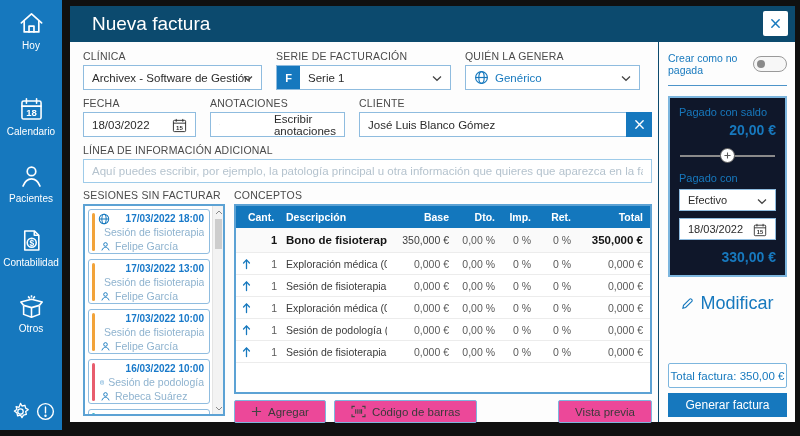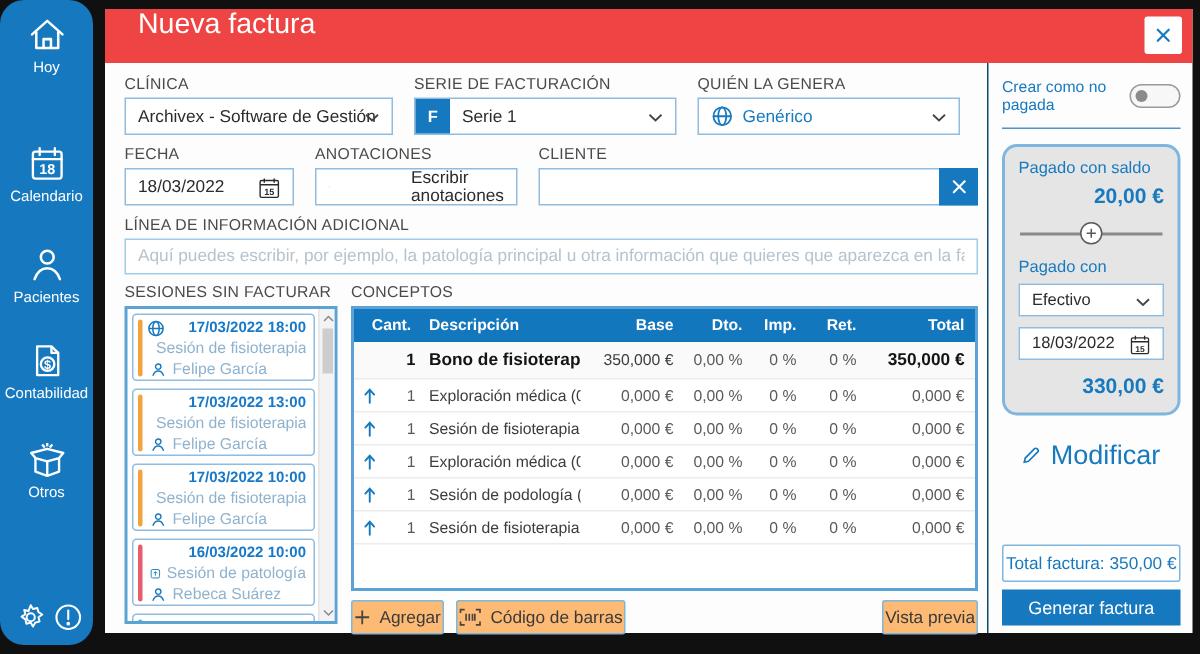--- a/index.html
+++ b/index.html
@@ -1,28 +1,28 @@
 <!DOCTYPE html>
 <html><head>
 <meta charset="utf-8">
 <style>
   * { margin:0; padding:0; box-sizing:border-box; }
   html,body { width:800px; height:436px; background:#101010; font-family:"Liberation Sans", sans-serif; overflow:hidden; }
   .stage { position:relative; width:800px; height:436px; background:#101010; }
 
   
-  .sidebar { position:absolute; left:0; top:0; width:62px; height:430px; background:#1678be;border-radius:16px; }
+  .sidebar { position:absolute; left:0; top:0; width:62px; height:430px; background:#1678be; }
   .nav-item { position:absolute; left:0; width:62px; display:flex; flex-direction:column; align-items:center; gap:3px; color:#fff; cursor:pointer; }
   .nav-item svg { display:block; }
   .nav-label { font-size:10px; color:#fff; text-align:center; line-height:11px; }
   .side-bottom-icon { position:absolute; cursor:pointer; }
 
   
   .dialog { position:absolute; left:70px; top:6px; width:725px; height:416px; background:#fdfdfd; display:flex; flex-direction:column; }
-  .dlg-header { height:36px; background:#ef4444; display:flex; align-items:flex-start; flex:none; position:relative; }
+  .dlg-header { height:36px; background:#0c4a6e; display:flex; align-items:center; flex:none; position:relative; }
   .dlg-title { color:#fff; font-size:19px; font-weight:400; padding-left:22px; }
   .dlg-close { position:absolute; right:7px; top:5px; width:25px; height:25px; background:#fff; border-radius:2px; display:flex; align-items:center; justify-content:center; cursor:pointer; }
   .dlg-body { flex:1; display:flex; min-height:0; }
 
   
   .left { flex:1; padding:8px 6px 0 13px; min-width:0; }
   .flabel { font-size:10.5px; color:#4a4a4a; letter-spacing:.2px; margin-bottom:3px; white-space:nowrap; }
   .frow { display:flex; gap:14px; margin-bottom:7px; }
   .fcell { display:flex; flex-direction:column; }
   .ctrl { position:relative; height:25px; border:1px solid #8fbcdf; background:#fff; display:flex; align-items:center; font-size:11.5px; color:#2b2b2b; padding:0 8px; cursor:pointer; }
@@ -64,31 +64,31 @@
   .num { text-align:right; }
   .c-qty { text-align:right; }
   .row-first { height:25px; background:#fafafa; }
   .row-first .c-desc { font-weight:bold; font-size:11.5px; color:#141414; }
   .row-first .c-qty { font-weight:bold; color:#141414; font-size:11px; }
   .row-first .c-base { color:#3c3c3c; }
   .row-first .c-total { font-weight:bold; color:#141414; font-size:11.5px; }
   .arrow-cell { display:flex; align-items:center; }
 
   .conc-buttons { display:flex; gap:8px; margin-top:6px; }
-  .btn { height:23px; border:1px solid #7db6de; background:#fdba74; border-radius:2px; display:flex; align-items:center; gap:6px; padding:0 1px; font-size:11.5px; color:#3a3a3a; cursor:pointer; white-space:nowrap; }
+  .btn { height:23px; border:1px solid #7db6de; background:#ec4899; border-radius:2px; display:flex; align-items:center; gap:6px; padding:0 16px; font-size:11.5px; color:#3a3a3a; cursor:pointer; white-space:nowrap; }
   .spacer { flex:1; }
 
   
   .right { width:137px; flex:none; border-left:1px solid #0c4a6e; padding:10px 8px 5px 9px; display:flex; flex-direction:column; }
   .toggle-row { display:flex; align-items:center; justify-content:space-between; }
   .toggle-label { font-size:10.5px; color:#1779be; line-height:12px; }
   .toggle { width:34px; height:16px; border:1px solid #9a9a9a; border-radius:9px; background:#f7f7f7; position:relative; flex:none; cursor:pointer; margin-left:4px; }
   .toggle-knob { position:absolute; left:3px; top:3px; width:8px; height:8px; border-radius:50%; background:#8a8a8a; }
   .hsep { border:none; border-top:1px solid #4d94c9; margin:9px 0 10px 0; }
-  .pay-card { border:2px solid #7db6de; border-radius:10px; padding:8px 9px 10px 9px; background:#e5e5e5; }
+  .pay-card { border:2px solid #7db6de; border-radius:0; padding:8px 9px 10px 9px; background:#0f172a; }
   .pay-label { font-size:11px; color:#1779be; }
   .pay-amount { font-size:14px; font-weight:bold; color:#1779be; text-align:right; margin-top:4px; }
   .slider { position:relative; height:15px; margin:10px 1px 9px 1px; cursor:pointer; }
   .slider-track { position:absolute; left:0; right:0; top:7px; height:1.5px; background:#8a8a8a; }
   .slider-handle { position:absolute; left:50%; top:0; width:15px; height:15px; margin-left:-8px; border:1.5px solid #5a5a5a; border-radius:50%; background:#fff; display:flex; align-items:center; justify-content:center; cursor:grab; }
   .pay-ctrl { height:22px; margin-top:5px; font-size:11px; }
   .modify { display:flex; align-items:center; justify-content:center; gap:6px; margin-top:16px; font-size:18px; color:#1779be; cursor:pointer; }
   .total-box { margin-top:auto; height:25px; border:1px solid #7db6de; border-radius:2px; display:flex; align-items:center; justify-content:center; font-size:11.5px; color:#1779be; background:#fff; white-space:nowrap; }
   .generate-btn { margin-top:5px; height:24px; background:#1678be; color:#fff; font-size:12px; display:flex; align-items:center; justify-content:center; cursor:pointer; }
 </style>
@@ -222,20 +222,21 @@
             <div class="ctrl w-anot" style="justify-content:center;gap:48px;">
               <svg width="13" height="13" viewBox="0 0 14 14" fill="none" stroke="#555" stroke-width="1.2" style="margin-right:6px;">
                   <path d="M2 12l.7-3L9.4 2.3a1.2 1.2 0 0 1 1.7 0l.6.6a1.2 1.2 0 0 1 0 1.7L5 11.3z"></path>
                 </svg>
               <span>Escribir anotaciones</span>
             </div>
           </div>
           <div class="fcell" style="flex:1;min-width:0;">
             <div class="flabel">CLIENTE</div>
             <div class="ctrl cliente-ctrl">
+              <span>José Luis Blanco Gómez</span>
               <span class="cliente-x">
                 <svg width="11" height="11" viewBox="0 0 12 12" stroke="#fff" stroke-width="1.5" stroke-linecap="round">
                     <path d="M2 2l8 8M10 2l-8 8"></path>
                   </svg>
               </span>
             </div>
           </div>
         </div>
 
         <div style="margin-bottom:6px;">
@@ -309,21 +310,21 @@
                     </div>
                 </div>
                 <div class="sess-card">
                   <span class="stripe" style="background: rgb(232, 93, 109);"></span>
                   <div class="sess-date">16/03/2022 10:00</div>
                   <div class="sess-line">
                       <svg width="11" height="11" viewBox="0 0 14 14" fill="none" stroke="#1779be" stroke-width="1.2">
                         <rect x="1.5" y="1.5" width="11" height="11" rx="2"></rect>
                         <path d="M7 9.5v-5M4.8 6.4L7 4.2l2.2 2.2"></path>
                       </svg>
-                      <span>Sesión de patología</span>
+                      <span>Sesión de podología</span>
                     </div>
                   <div class="sess-line">
                       <svg width="11" height="11" viewBox="0 0 14 14" fill="none" stroke="#1779be" stroke-width="1.2">
                         <circle cx="7" cy="4.4" r="2.3"></circle>
                         <path d="M2.4 12c1-2.7 2.7-4 4.6-4s3.6 1.3 4.6 4"></path>
                       </svg>
                       <span>Rebeca Suárez</span>
                     </div>
                 </div>
                 <div class="sess-card">

